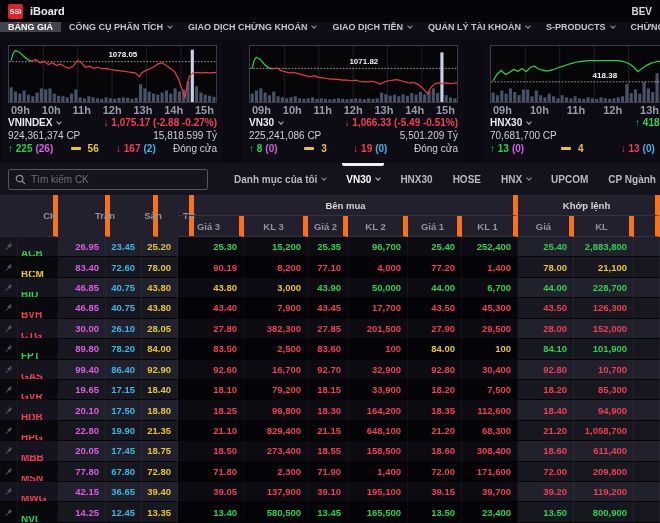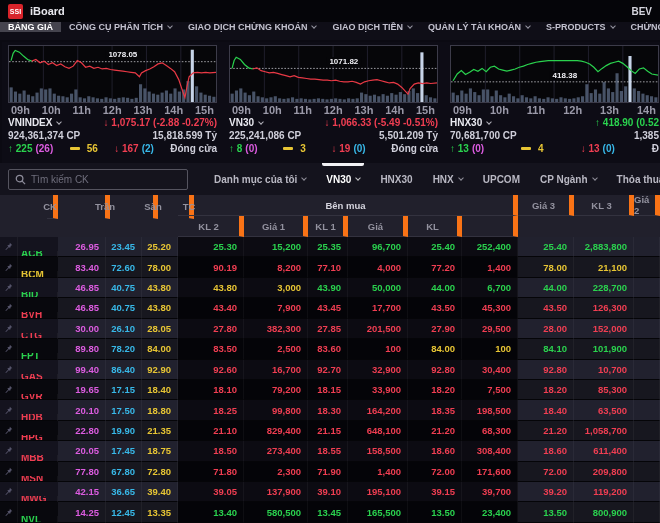--- a/index.html
+++ b/index.html
@@ -13,47 +13,47 @@
   .logo{width:15px;height:15px;background:#d8232a;border-radius:2px;color:#fff;font-size:7px;font-weight:bold;display:flex;align-items:center;justify-content:center;margin-right:7px;}
   .appname{color:#e8e8ee;font-size:11px;font-weight:bold;}
   .tb-right{margin-left:auto;color:#d5d5de;font-size:10px;font-weight:bold;}
 
   
   .menubar{height:18px;background:#0f0e17;display:flex;align-items:flex-start;overflow:hidden;white-space:nowrap;}
   .menu-item{display:flex;align-items:center;padding:0 8px;color:#c3c2cf;font-size:9px;font-weight:bold;cursor:default;flex:none;}
   .menu-item.active{background:#45444e;color:#ffffff;}
 
   
-  .charts{height:123px;display:flex;gap:0;padding:2px 0 0 2px;overflow:hidden;background:#0b0a12;}
+  .charts{height:123px;display:flex;gap:20px;padding:2px 0 0 2px;overflow:hidden;background:#0b0a12;}
   .panel{width:221px;flex:none;background:#0d0c15;padding:3px 6px 0 6px;}
   .chartbox{position:relative;height:58px;border:1px solid #3c3b49;background:#060609;}
   .chartbox svg{position:absolute;left:0;top:0;width:100%;height:100%;}
   .reflabel{position:absolute;transform:translateX(-50%);color:#f0f0f5;font-size:8px;font-weight:bold;background:#060609;padding:0 3px;z-index:2;}
   .times{display:flex;justify-content:space-between;padding:1px 3px;color:#9a99a8;font-size:11px;font-weight:bold;height:13px;}
   .iline{display:flex;justify-content:space-between;align-items:center;height:13px;font-size:10px;font-weight:bold;}
   .iname{color:#e9e9f0;display:flex;align-items:center;}
-  .dim{color:#cfcfda;font-weight:bold;}
+  .dim{color:#cfcfda;font-weight:normal;}
   .dashbar{display:inline-block;width:10px;height:3px;background:#e7c534;border-radius:1px;margin-right:4px;vertical-align:middle;}
   .stat{display:flex;align-items:center;gap:3px;}
 
   
   .tabsrow{height:32px;background:#14131d;display:flex;align-items:center;padding:0 8px;position:relative;gap:2px;overflow:hidden;}
-  .searchbox{width:180px;height:21px;border:1px solid#55545f;border-radius:2px;background:#15141d;display:flex;align-items:center;padding:0 6px;margin-right:14px;flex:none;}
+  .searchbox{width:200px;height:21px;border:1px solid#55545f;border-radius:2px;background:#15141d;display:flex;align-items:center;padding:0 6px;margin-right:14px;flex:none;}
   .searchbox input{background:transparent;border:none;outline:none;color:#b9b8c4;font-size:10px;width:100%;font-family:inherit;}
   .searchbox input::placeholder{color:#6f6e7c;}
   .tab{padding:0 10px;color:#b9b8c3;font-size:10px;font-weight:bold;display:flex;align-items:center;height:100%;flex:none;cursor:default;position:relative;}
   .tab.active{color:#ffffff;}
   .tab.active::before{content:"";position:absolute;top:0;left:6px;right:6px;height:3px;background:#f2f2f5;border-radius:0 0 2px 2px;}
 
   
   .grid{display:grid;grid-template-columns:18px 40px 48px 36px 36px 66px 64px 40px 60px 54px 56px 56px 60px 1fr;}
   .thead{background:#21202c;}
   .th{color:#93929f;font-size:9.5px;font-weight:bold;display:flex;align-items:center;justify-content:center;border-right:5px solid #f97316;border-bottom:1px solid #33323f;height:21px;}
   .th.grp{color:#d5d4de;}
-  .th.span2{grid-row:span 2;height:24px;margin-left:47px;}
+  .th.span2{grid-row:span 2;height:42px;margin-left:47px;}
   .tbody .row{display:grid;grid-template-columns:18px 40px 48px 36px 36px 66px 64px 40px 60px 54px 56px 56px 60px 1fr;height:20.43px;}
   .row.odd{background:#14131e;}
   .row.even{background:#08080d;}
   .cell{display:flex;align-items:center;justify-content:flex-end;padding-right:6px;font-size:9.5px;font-weight:bold;border-right:1px solid rgba(255,255,255,0.045);border-bottom:1px solid #050508;overflow:hidden;}
   .cell.tint{background:rgba(160,160,200,0.10);}
   .cell.dark{background:rgba(0,0,0,0.38);}
   .cell.code{justify-content:flex-start;padding-left:3px;font-size:10px;margin-top:14px;}
   .cell.pin{justify-content:center;padding:0;}
 </style>
 </head>
@@ -366,33 +366,35 @@
     <svg width="11" height="11" viewBox="0 0 12 12" style="margin-right:5px;flex:none">
       <circle cx="5" cy="5" r="3.6" fill="none" stroke="#8d8c9a" stroke-width="1.4"></circle>
       <line x1="7.8" y1="7.8" x2="11" y2="11" stroke="#8d8c9a" stroke-width="1.4"></line>
     </svg>
     <input placeholder="Tìm kiếm CK" style="">
   </div>
   <div style="display:flex;height:100%;align-items:flex-start" id="tabs">
       <div class="tab">Danh mục của tôi<span class="caret"></span></div>
       <div class="tab active">VN30<span class="caret"></span></div>
       <div class="tab">HNX30</div>
+      <div class="tab">HOSE</div>
       <div class="tab">HNX<span class="caret"></span></div>
       <div class="tab">UPCOM</div>
       <div class="tab">CP Ngành<span class="caret"></span></div>
       <div class="tab">Thỏa thuận</div>
     </div>
 </div>
 
 <div class="grid thead">
   <div class="th span2" style="grid-column:1 / span 2">CK</div>
   <div class="th span2">Trần</div>
   <div class="th span2">Sàn</div>
   <div class="th span2">TC</div>
   <div class="th grp" style="grid-column:6 / span 6">Bên mua</div>
+  <div class="th grp" style="grid-column:12 / span 3">Khớp lệnh</div>
   <div class="th">Giá 3</div>
   <div class="th">KL 3</div>
   <div class="th">Giá 2</div>
   <div class="th">KL 2</div>
   <div class="th">Giá 1</div>
   <div class="th">KL 1</div>
   <div class="th">Giá</div>
   <div class="th">KL</div>
   <div class="th"></div>
 </div>
@@ -566,23 +568,23 @@
       </div>
       <div class="cell code r">HDB</div>
       <div class="cell tint m">20.10</div>
       <div class="cell tint c">17.50</div>
       <div class="cell tint y">18.80</div>
       <div class="cell dark r">18.25</div>
       <div class="cell dark r">99,800</div>
       <div class="cell dark r">18.30</div>
       <div class="cell dark r">164,200</div>
       <div class="cell dark r">18.35</div>
-      <div class="cell dark r">198,500</div>
+      <div class="cell dark r">112,600</div>
       <div class="cell tint r">18.40</div>
-      <div class="cell tint r">63,500</div>
+      <div class="cell tint r">94,900</div>
       <div class="cell tint"></div>
     </div>
     <div class="row even">
       <div class="cell pin">
         <svg width="9" height="9" viewBox="0 0 9 9">
           <path d="M5.8.7l2.5 2.5-1.3.4-1 2.4-1-1L2 8 1.4 7.4l2.9-3-1-1 2.4-1z" fill="#55546a"></path>
         </svg>
       </div>
       <div class="cell code r">HPG</div>
       <div class="cell tint m">22.80</div>

